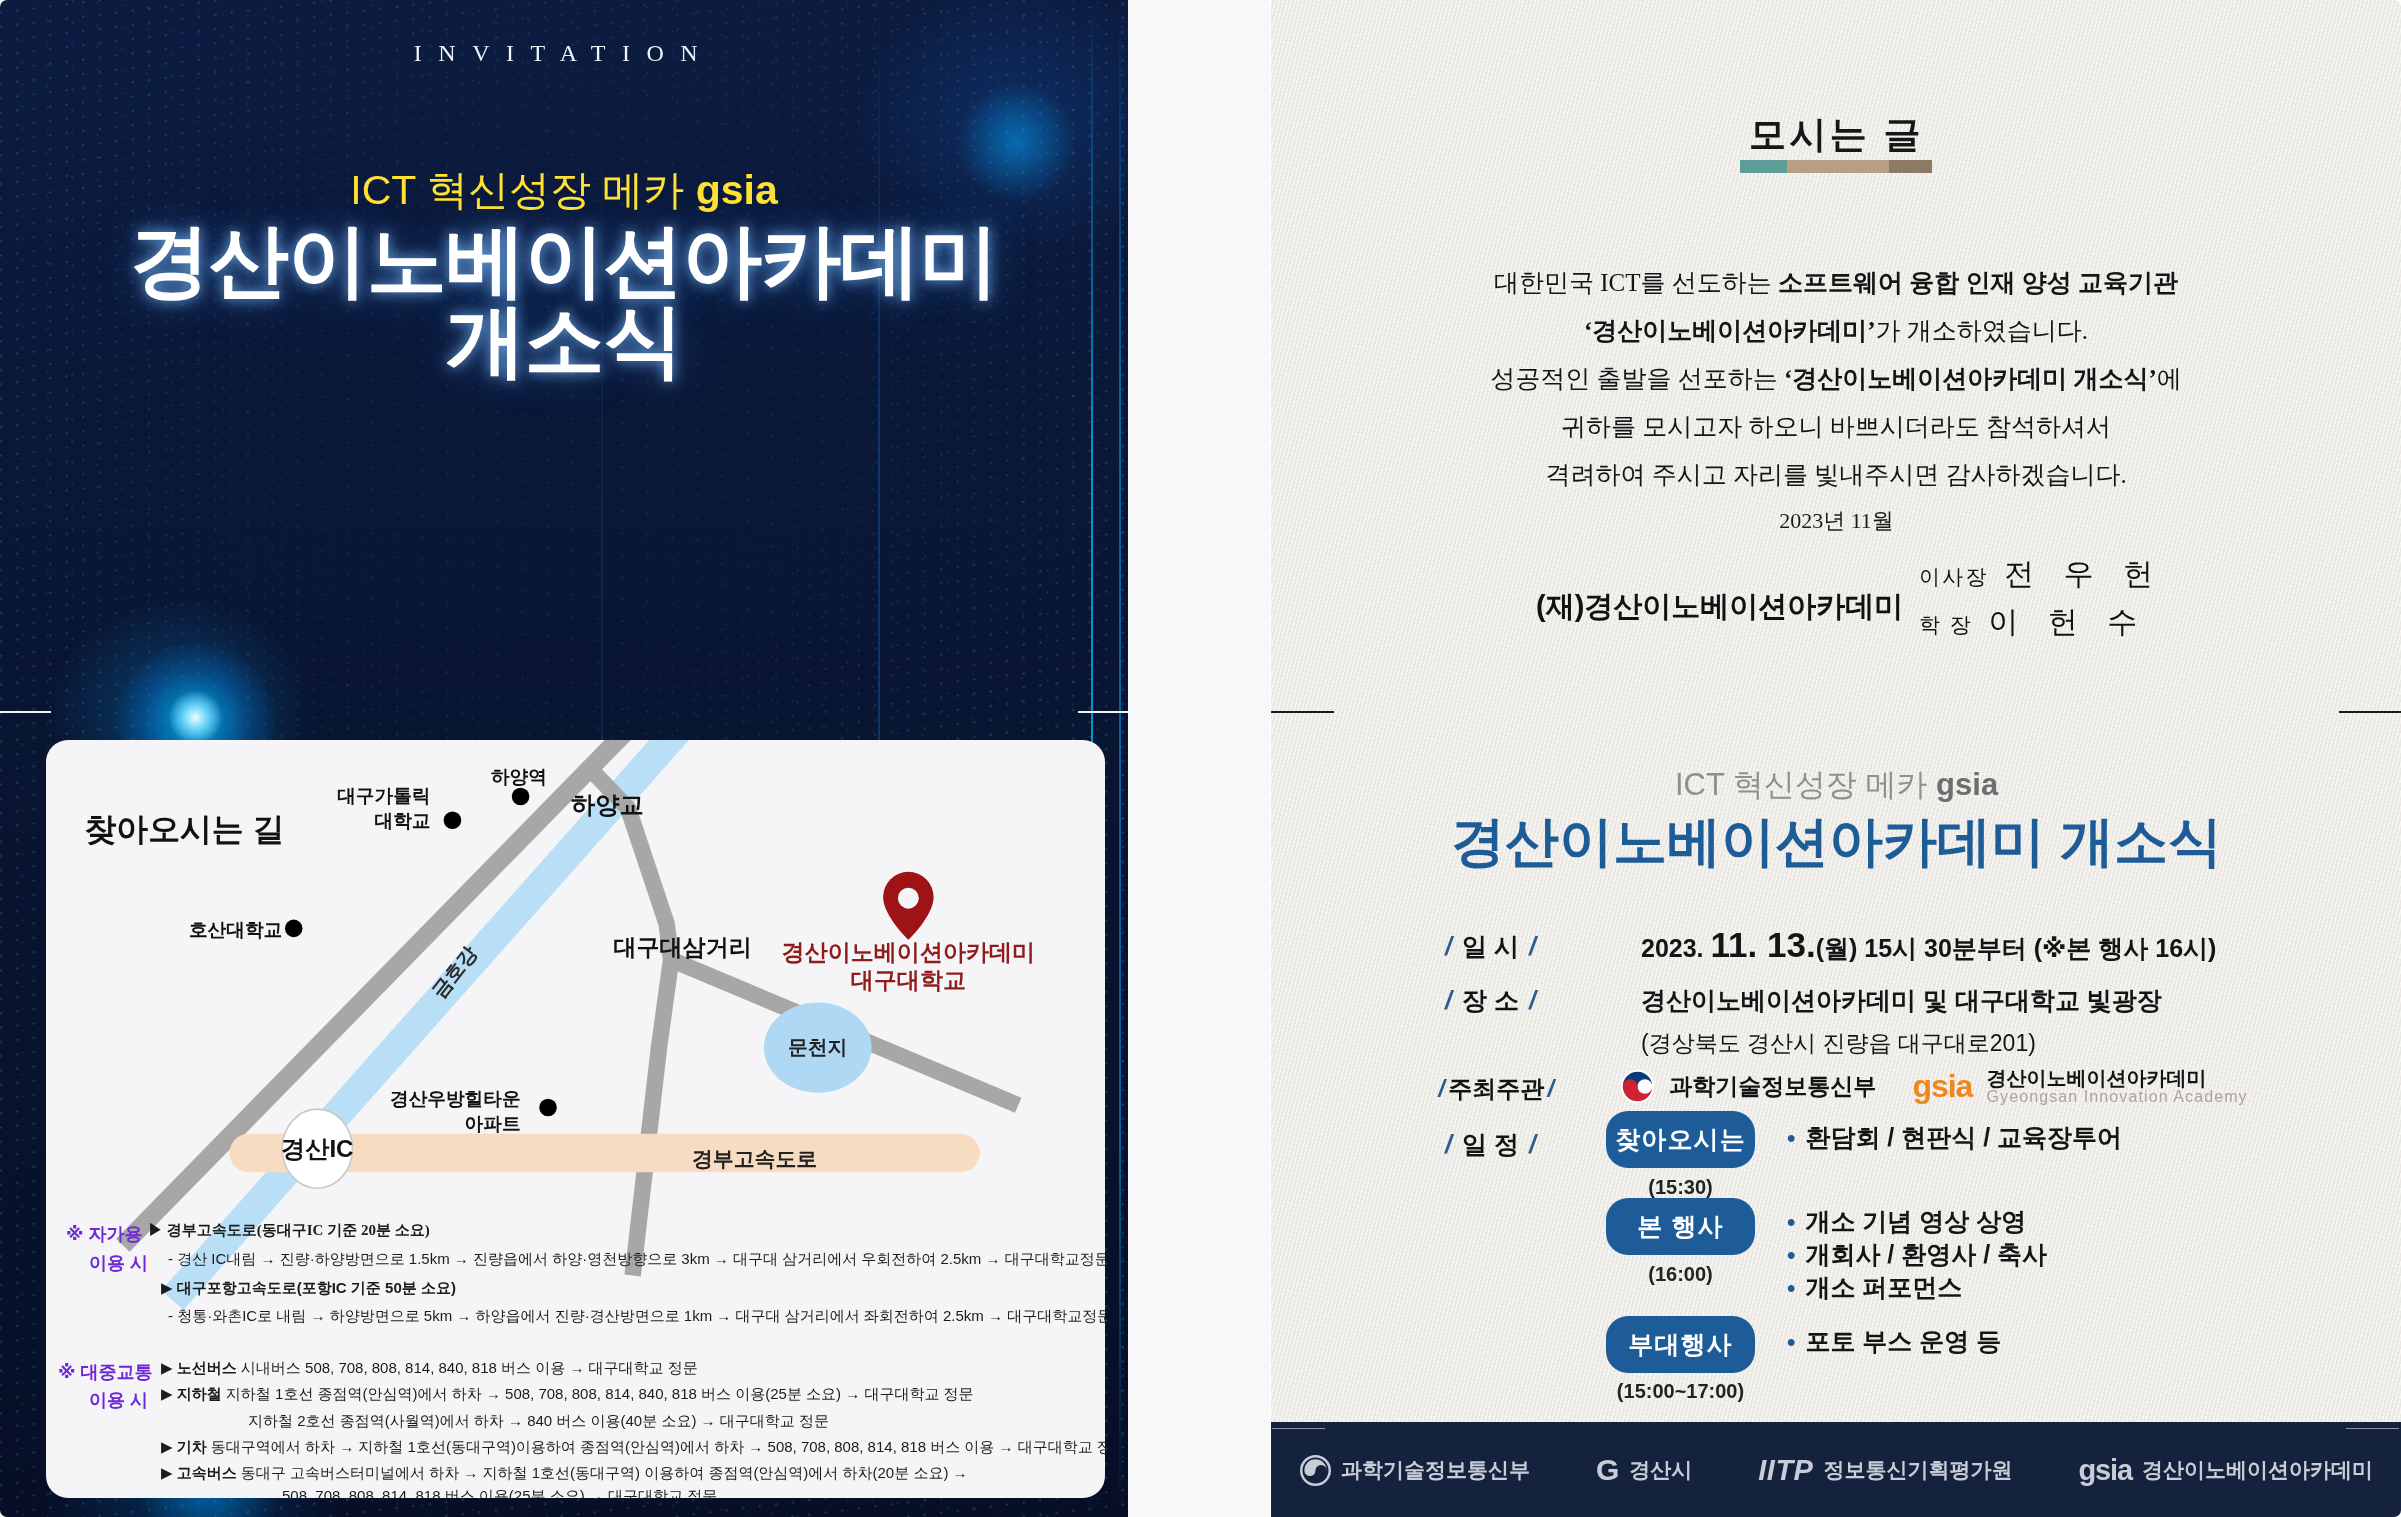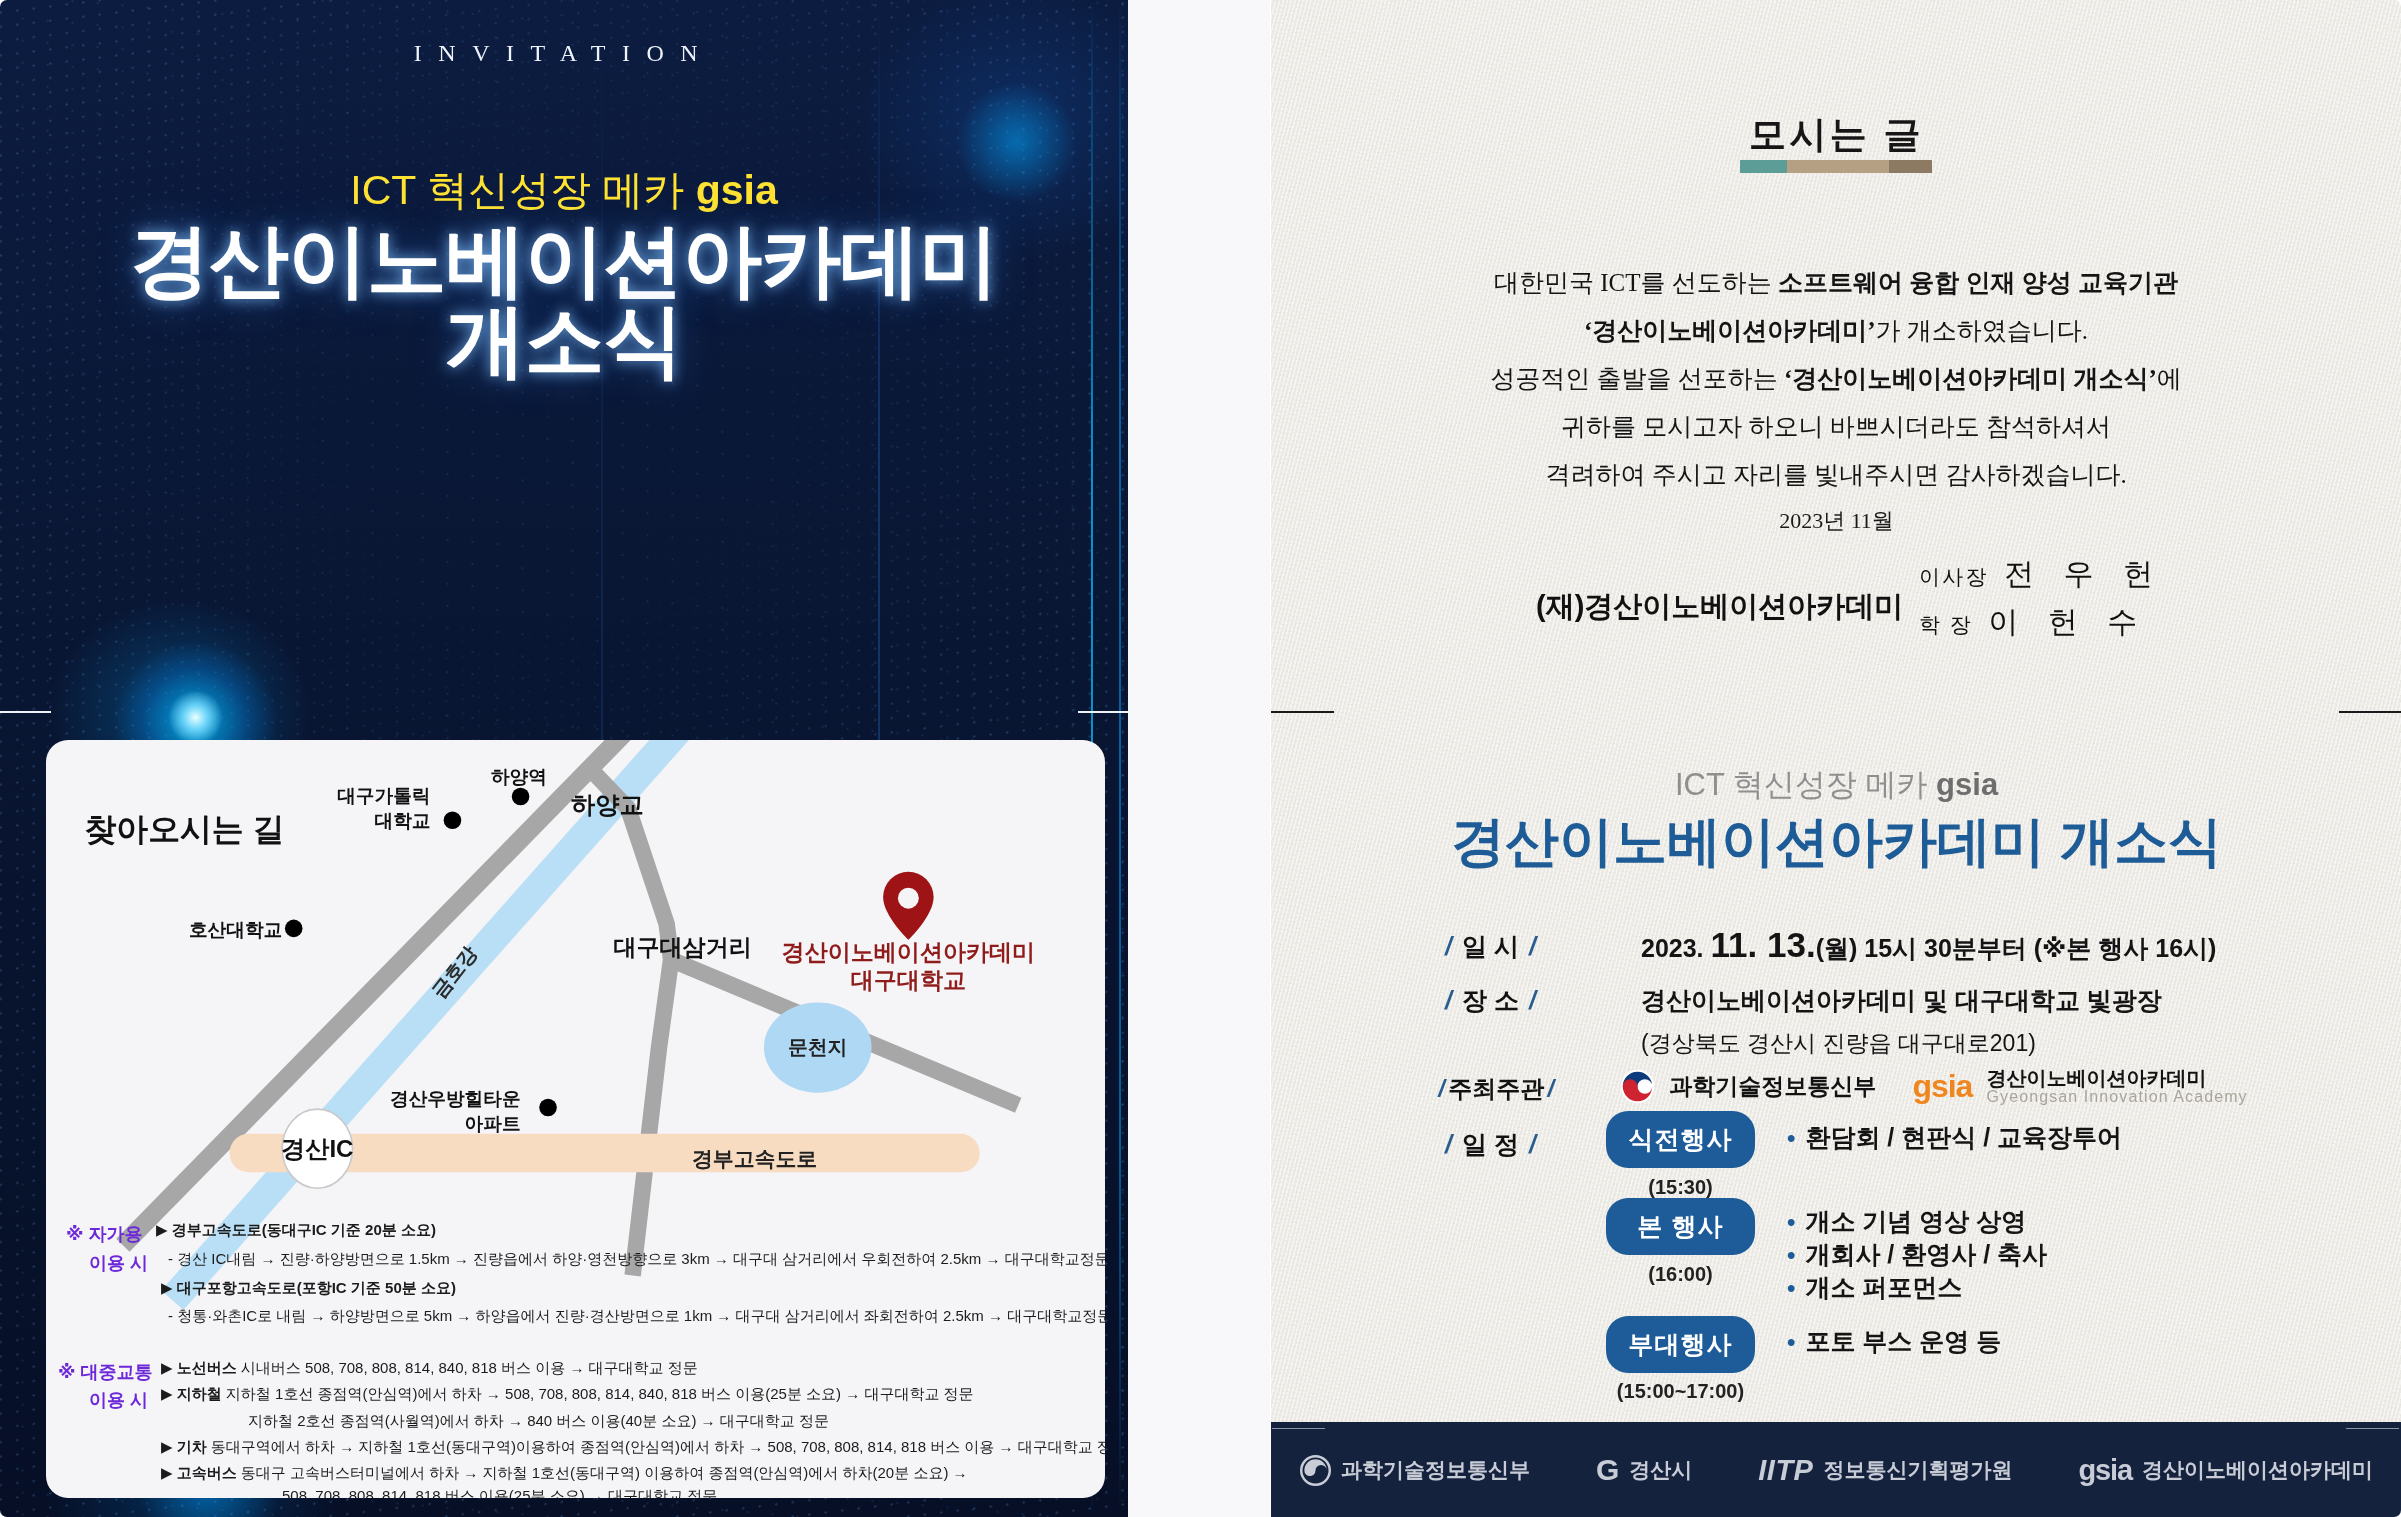--- a/index.html
+++ b/index.html
@@ -216,21 +216,21 @@
         <text x="1570" y="452" font-size="42" font-weight="800" fill="#8f1b1b" text-anchor="middle">대구대학교</text>
         <text x="1405" y="572" font-size="36" font-weight="600" fill="#222" text-anchor="middle">문천지</text>
         <text x="864" y="664" font-size="34" font-weight="600" fill="#111" text-anchor="end">경산우방힐타운</text>
         <text x="864" y="710" font-size="34" font-weight="600" fill="#111" text-anchor="end">아파트</text>
         <text x="494" y="760" font-size="44" font-weight="800" fill="#111" text-anchor="middle">경산IC</text>
         <text x="1290" y="776" font-size="38" font-weight="600" fill="#222" text-anchor="middle">경부고속도로</text>
       </svg>
 
       <div class="dlabel" style="left:20px;top:482px;">※ 자가용</div>
       <div class="dlabel" style="left:43px;top:511px;">이용 시</div>
-      <div class="dline" style="left:110px;top:481px;"><span class="dhead">▶ 경부고속도로(동대구IC 기준 20분 소요)</span><span></span></div>
+      <div class="dline" style="left:102px;top:481px;font-family:Liberation Serif, serif;"><span class="dhead">▶ 경부고속도로(동대구IC 기준 20분 소요)</span><span></span></div>
       <div class="dline" style="left:122px;top:510px;"><span>- 경산 IC내림 → 진량·하양방면으로 1.5km → 진량읍에서 하양·영천방향으로  3km → 대구대 삼거리에서 우회전하여 2.5km →  대구대학교정문</span></div>
       <div class="dline" style="left:115px;top:539px;"><span class="dhead">▶ 대구포항고속도로(포항IC 기준 50분 소요)</span><span></span></div>
       <div class="dline" style="left:122px;top:567px;"><span>- 청통·와촌IC로 내림  → 하양방면으로 5km  → 하양읍에서 진량·경산방면으로 1km → 대구대 삼거리에서 좌회전하여 2.5km → 대구대학교정문</span></div>
 
       <div class="dlabel" style="left:12px;top:620px;">※ 대중교통</div>
       <div class="dlabel" style="left:43px;top:648px;">이용 시</div>
       <div class="dline" style="left:115px;top:619px;"><span class="dhead">▶ 노선버스</span><span>  시내버스 508, 708, 808, 814, 840, 818 버스 이용 → 대구대학교 정문</span></div>
       <div class="dline" style="left:115px;top:645px;"><span class="dhead">▶ 지하철</span><span>  지하철 1호선 종점역(안심역)에서 하차 → 508, 708, 808, 814, 840, 818 버스 이용(25분 소요) → 대구대학교 정문</span></div>
       <div class="dline" style="left:202px;top:672px;"><span>지하철 2호선 종점역(사월역)에서 하차 → 840 버스 이용(40분 소요) → 대구대학교 정문</span></div>
       <div class="dline" style="left:115px;top:698px;"><span class="dhead">▶ 기차</span><span>  동대구역에서 하차 → 지하철 1호선(동대구역)이용하여 종점역(안심역)에서 하차 → 508, 708, 808, 814, 818 버스 이용 → 대구대학교 정문</span></div>
@@ -283,21 +283,21 @@
     <span class="host1-name">과학기술정보통신부</span>
     <span class="gsia-mark">gsia</span>
     <span class="host2-block">
       <span class="host2-name">경산이노베이션아카데미</span>
       <span class="host2-en">Gyeongsan  Innovation  Academy</span>
     </span>
   </div>
 
   <div class="info-label" style="top:1128px;"><span class="sl">/</span><span>일 정</span><span class="sl">/</span></div>
 
-  <div class="badge b1">식전행사</div>
+  <div class="badge b1">찾아오시는</div>
   <div class="badge-time t1">(15:30)</div>
   <div class="sched-item si11"><span class="bu">•</span><span>환담회 / 현판식 / 교육장투어</span></div>
 
   <div class="badge b2">본 행사</div>
   <div class="badge-time t2">(16:00)</div>
   <div class="sched-item si21"><span class="bu">•</span><span>개소 기념 영상 상영</span></div>
   <div class="sched-item si22"><span class="bu">•</span><span>개회사 / 환영사 / 축사</span></div>
   <div class="sched-item si23"><span class="bu">•</span><span>개소 퍼포먼스</span></div>
 
   <div class="badge b3">부대행사</div>

